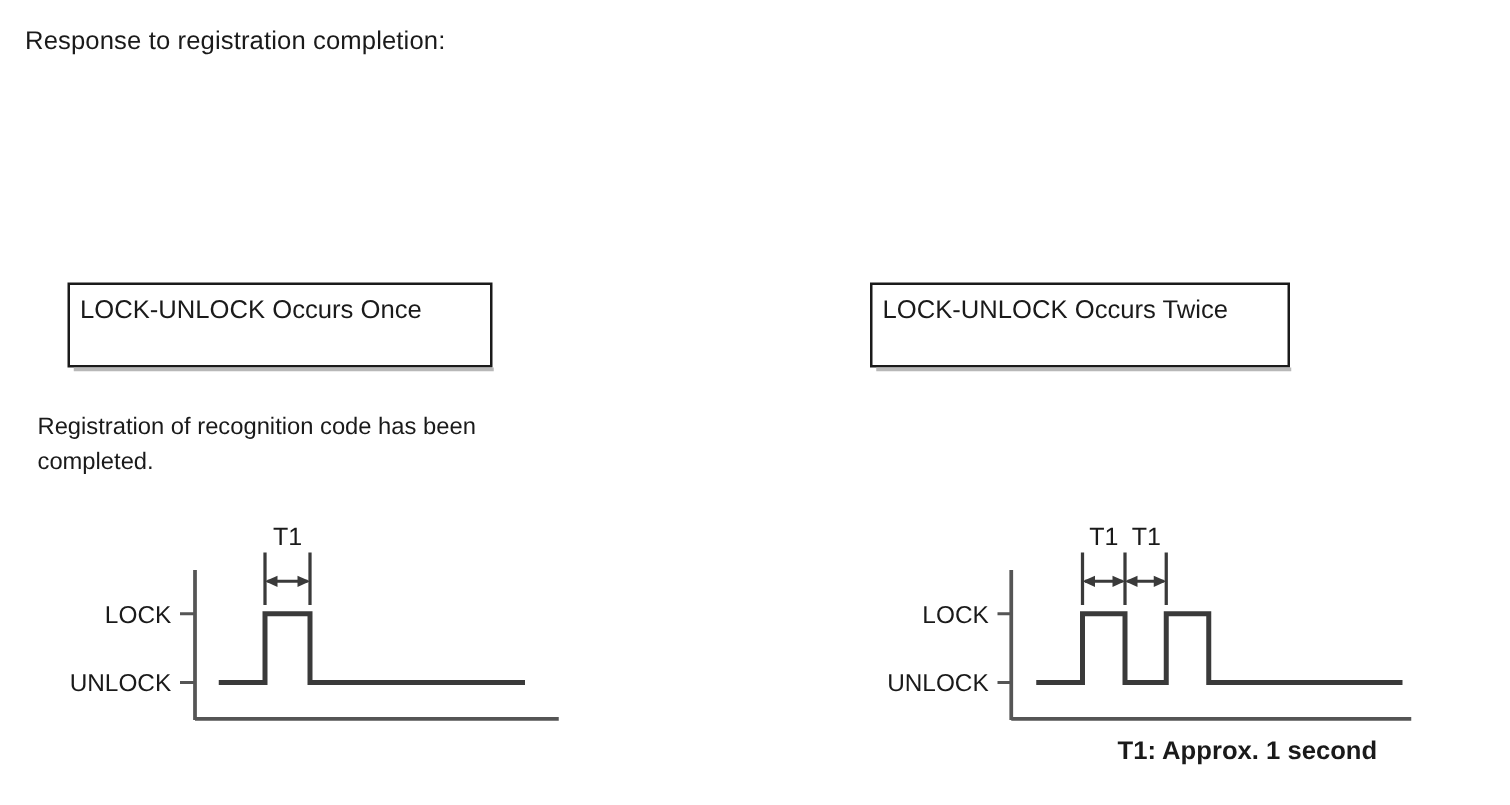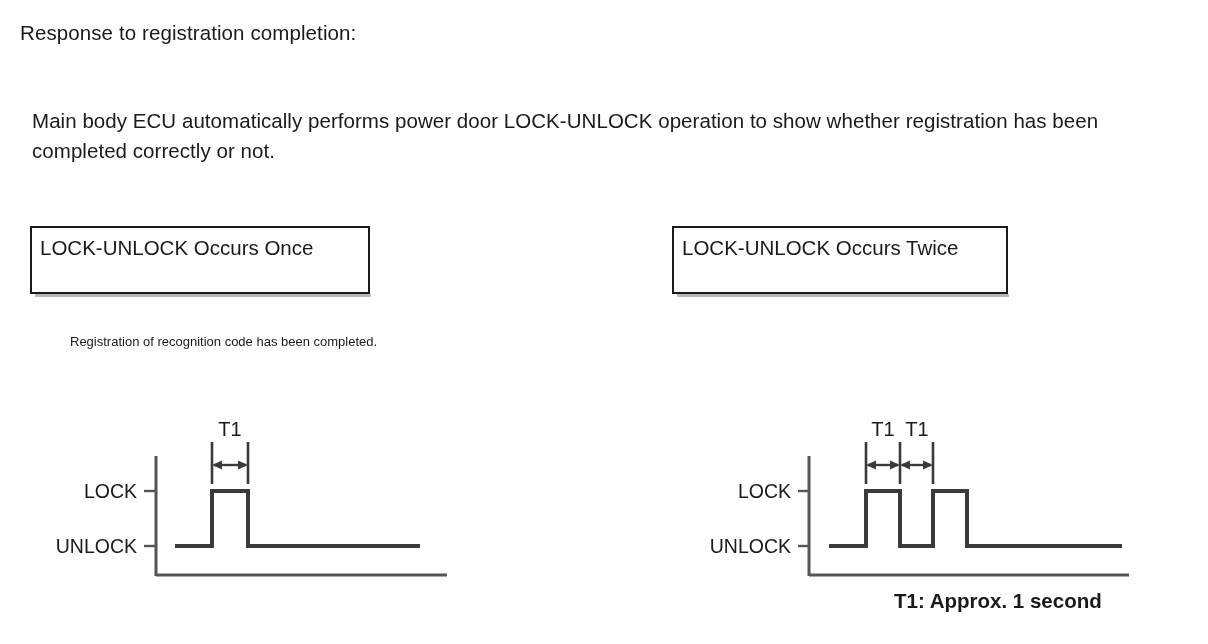--- a/index.html
+++ b/index.html
@@ -48,20 +48,21 @@
   #panel-left  { left: 30px;  width: 600px; }
   #panel-right { left: 672px; width: 524px; }
 
   .panel-box {
     position: relative;
     box-sizing: border-box;
     height: 68px;
     border: 2px solid #1a1a1a;
     background: #ffffff;
     padding: 7px 0 0 8px;
+    margin-left: 24px;
   }
   #panel-left  .panel-box { width: 340px; }
   #panel-right .panel-box { width: 336px; }
   .panel-box-label {
     font-size: 20.5px;
     line-height: 26px;
     white-space: nowrap;
   }
   
   .panel-box::after {
@@ -69,24 +70,23 @@
     position: absolute;
     left: 3px;
     right: -3px;
     bottom: -5px;
     height: 3px;
     background: #b8b8b8;
   }
 
   .panel-caption {
     margin-top: 34px;
-    font-size: 13px;
+    font-size: 19px;
     line-height: 28px;
     width: 420px;
-    margin-left: 40px;
   }
 
   
   .figure {
     position: absolute;
   }
   #figure-left  { left: 0px;   top: 412px; }
   #figure-right { left: 655px; top: 412px; }
 
   .figure svg { display: block; }
@@ -112,21 +112,20 @@
     font-weight: bold;
   }
 </style>
 </head>
 <body>
 
 <div class="page">
 
   <div id="intro-heading">Response to registration completion:</div>
 
-  <div id="intro-paragraph">Main body ECU automatically performs power door LOCK-UNLOCK operation to show whether registration has been completed correctly or not.</div>
 
   <div class="panel" id="panel-left">
     <div class="panel-box">
       <div class="panel-box-label">LOCK-UNLOCK Occurs Once</div>
     </div>
     <div class="panel-caption">Registration of recognition code has been completed.</div>
   </div>
 
   <div class="panel" id="panel-right">
     <div class="panel-box">

